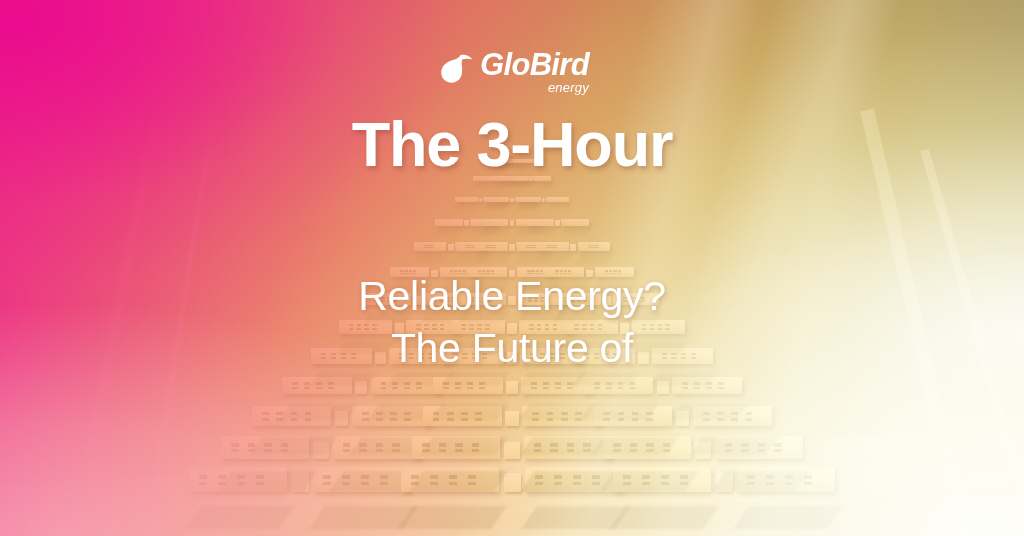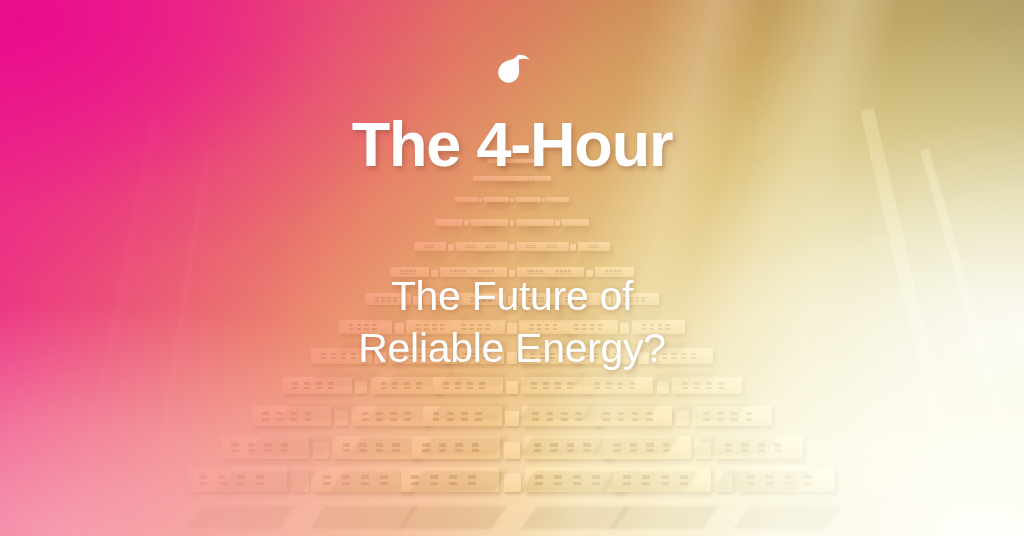--- a/index.html
+++ b/index.html
@@ -866,25 +866,29 @@
   <div class="grade-e"></div>
   <div class="rays"></div>
 
   <div class="content">
 
     <div class="logo">
       <svg class="logo-mark" viewBox="0 0 48 48">
         <path fill="#ffffff" d="M30.6 8.4c-1.1 2.3-3.4 4.3-7.2 5.3C15.6 15.8 10 19.4 8.1 25.4c-2.3 7.2 1.9 14.4 9.1 15.9 7.4 1.6 14.2-3.3 15.1-10.9.5-4.1.2-7.6-.1-10.3-.2-2.1-.3-3.7.3-4.9.5-1 1.5-1.7 3.3-2.1 3.1-.7 6.4-.3 9.3.8-2.4-3.2-6.2-5.4-10.3-5.7-1.6-.1-3.2.1-4.2.2z"></path>
         <circle cx="33.4" cy="14.9" r="1.35" fill="#f2718a"></circle>
       </svg>
+      <div class="logo-words">
+        <div class="logo-name">GloBird</div>
+        <div class="logo-sub">energy</div>
+      </div>
     </div>
 
     <h1 class="title">
-      <span>The 4-Hour</span>
+      <span>The 3-Hour</span>
     </h1>
 
     <h2 class="subtitle">
+      <span>Reliable Energy?</span>
       <span>The Future of</span>
-      <span>Reliable Energy?</span>
     </h2>
 
   </div>
 </div>
 
 </body></html>

